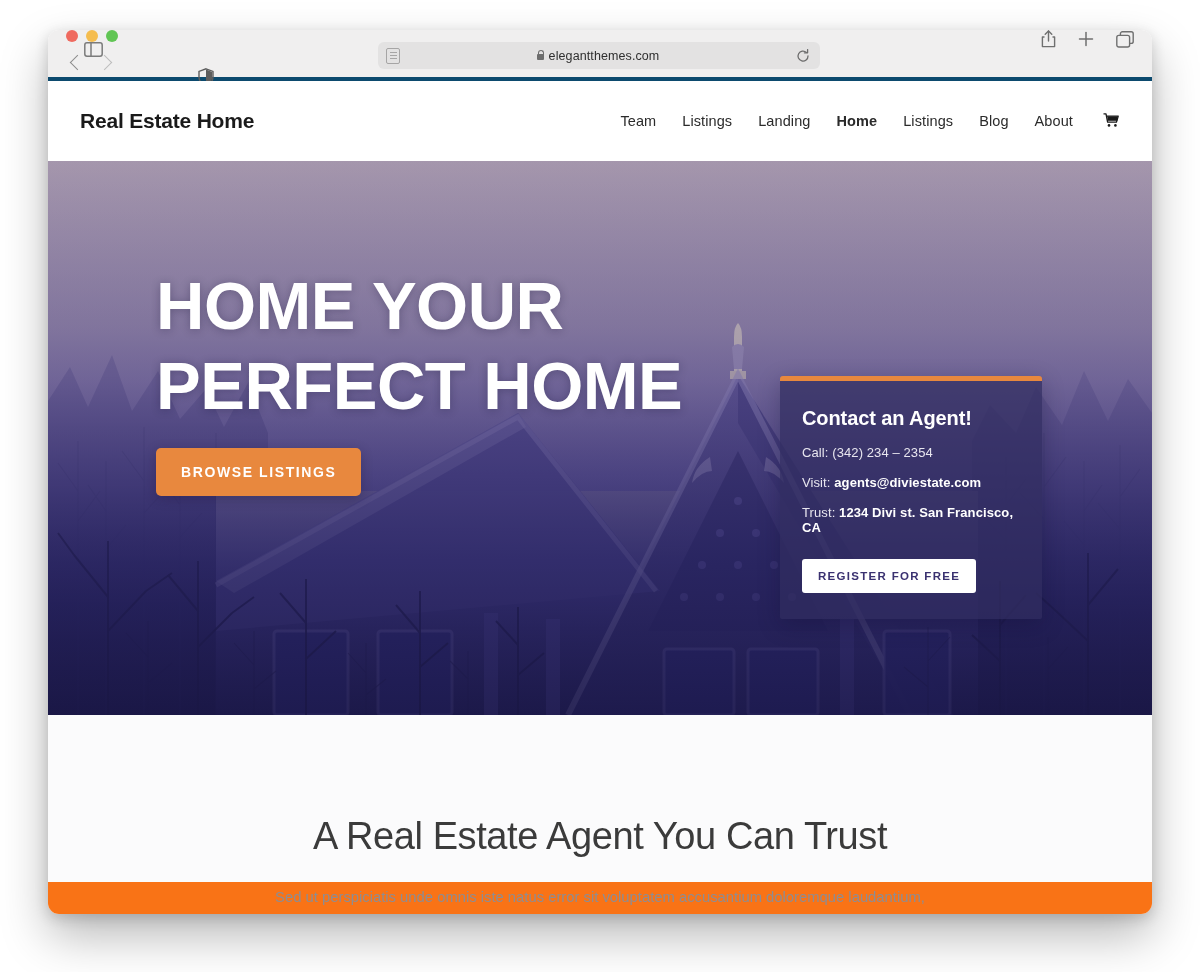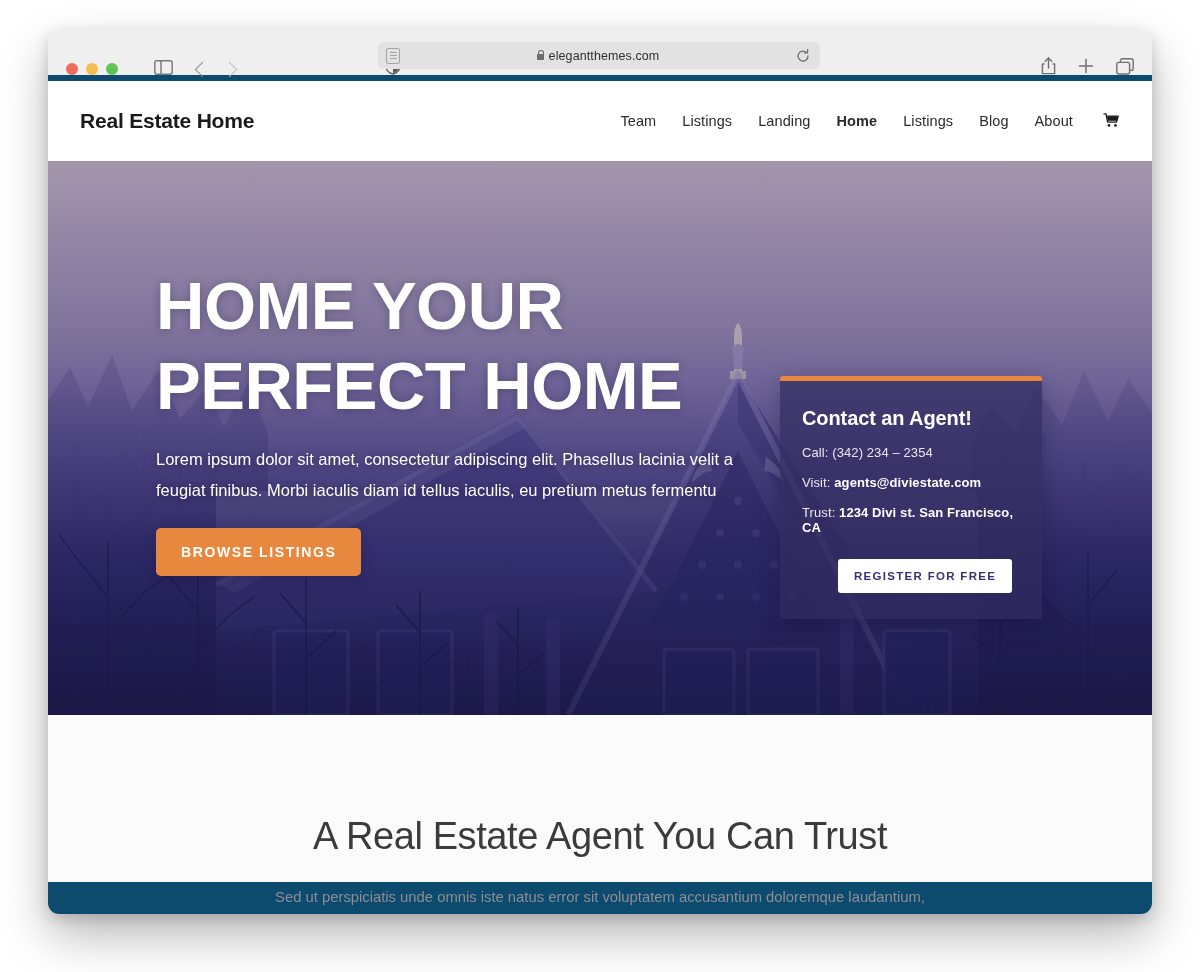--- a/index.html
+++ b/index.html
@@ -23,23 +23,24 @@
     background: #ffffff;
     overflow: hidden;
     box-shadow: 0 22px 48px rgba(0,0,0,.28), 0 4px 14px rgba(0,0,0,.16);
   }
 
   
   .toolbar {
     position: relative;
     height: 51px;
     background: #f0efef;
-    border-bottom: 6px solid #0c4a6e;
+    border-bottom: 4px solid #0c4a6e;
     display: flex;
-    align-items: flex-end;
+    align-items: flex-start;
+    flex-direction: column;
   }
   .lights { display: flex; gap: 8px; margin-left: 18px; }
   .light { width: 12px; height: 12px; border-radius: 50%; }
   .light.red    { background: #ef6a5f; }
   .light.yellow { background: #f5bd4f; }
   .light.green  { background: #61c554; }
 
   .tb-icon {
     display: flex; align-items: center; justify-content: center;
     color: #7b7b7b;
@@ -116,21 +117,21 @@
   .right-icons {
     position: absolute;
     right: 18px;
     display: flex;
     align-items: center;
     gap: 22px;
     color: #6f6f6f;
   }
 
   
-  .page { position: relative; height: 833px; background: #0c4a6e; overflow: hidden; }
+  .page { position: relative; height: 833px; background: #f97316; overflow: hidden; }
 
   .site-header {
     height: 80px;
     background: #ffffff;
     display: flex;
     align-items: center;
     justify-content: space-between;
     padding: 0 32px 0 32px;
   }
   .logo {
@@ -249,21 +250,20 @@
     margin-top: 24px;
     background: #ffffff;
     color: #3a3170;
     font-size: 11.5px;
     font-weight: bold;
     letter-spacing: 1.3px;
     padding: 11px 16px;
     border: none;
     border-radius: 3px;
     cursor: pointer;
-    margin-left: 36px;
   }
 
   
   .trust {
     background: #fbfbfc;
     padding: 100px 0 0 0;
     text-align: center;
     height: 167px;
   }
   .trust-h2 {
@@ -497,21 +497,20 @@
         </svg>
       </div>
 
       <div class="hero-overlay"></div>
 
       <div class="hero-inner">
         <h1 class="hero-h1">
           <span>HOME YOUR</span><br>
           <span>PERFECT HOME</span>
         </h1>
-        <p class="hero-sub">Lorem ipsum dolor sit amet, consectetur adipiscing elit. Phasellus lacinia velit a feugiat finibus. Morbi iaculis diam id tellus iaculis, eu pretium metus fermentu</p>
         <button class="btn-browse">BROWSE LISTINGS</button>
       </div>
 
       <div class="contact-card">
         <div class="contact-title">Contact an Agent!</div>
         <div class="contact-line">
           <span>Call:</span>
           <span>(342) 234 – 2354</span>
         </div>
         <div class="contact-line">

